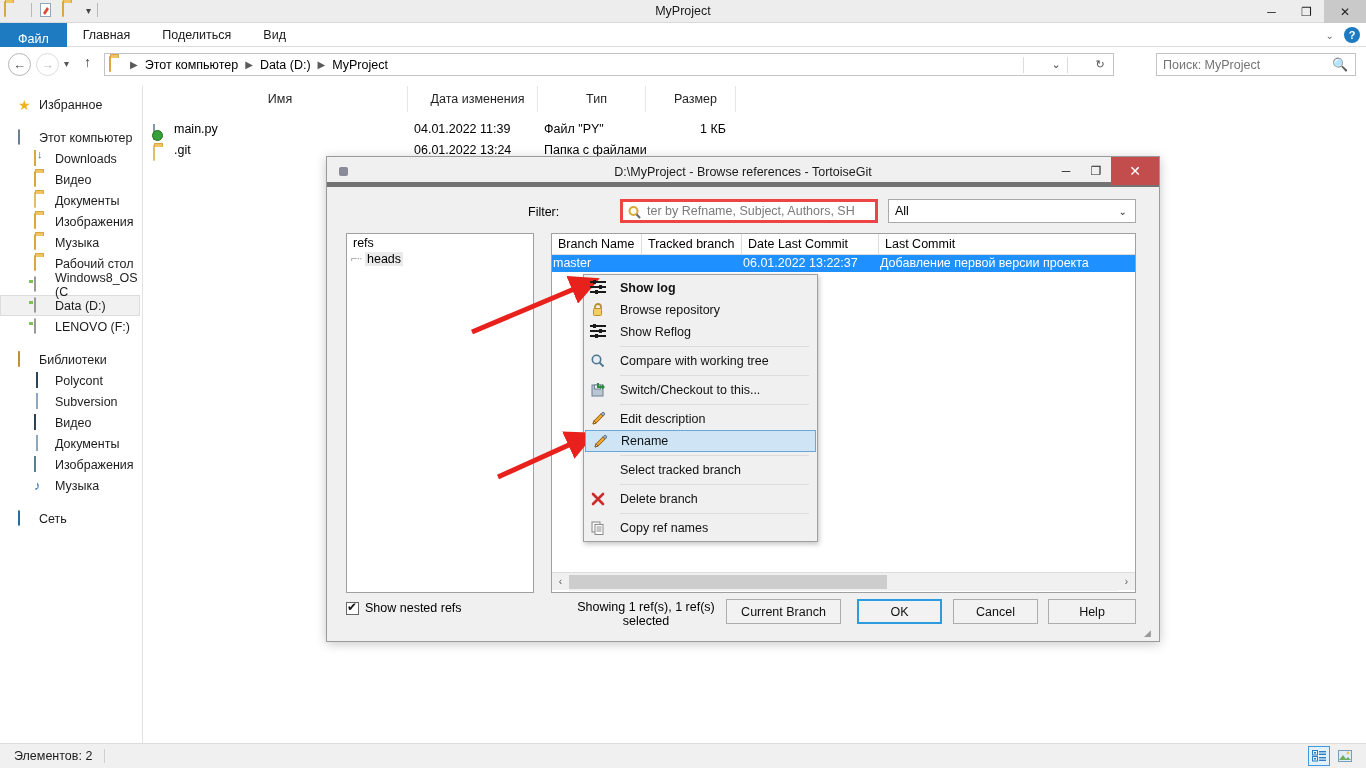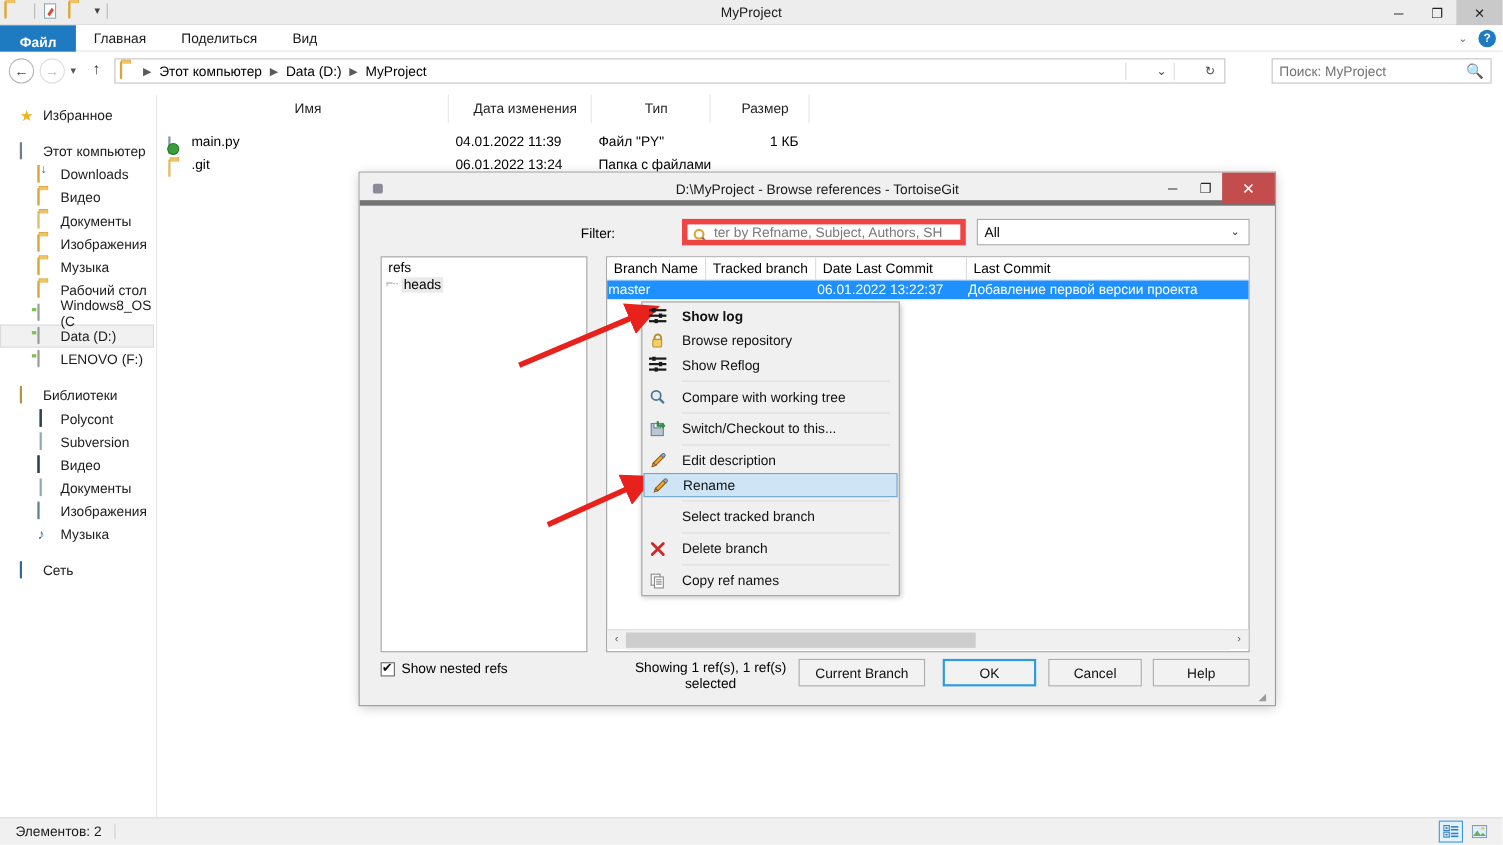--- a/index.html
+++ b/index.html
@@ -33,21 +33,21 @@
           font-size: 12px; color: #222; }
   .wbtn.close { width: 42px; background: #c9c9c9; }
 
   
   .ribbon {
     position: absolute; left: 0; top: 23px; width: 1366px; height: 24px;
     background: #fff; border-bottom: 1px solid #dedede;
   }
   .rtabs { display: flex; height: 24px; align-items: stretch; }
   .rtab { padding: 0 16px; display: flex; align-items: center; font-size: 12.5px; color: #1a1a1a; }
-  .rtab.file { background: #1f7bc1; color: #fff; padding: 16px 18px; font-weight: bold; }
+  .rtab.file { background: #1f7bc1; color: #fff; padding: 16px 18px; }
   .ribbon-right { position: absolute; right: 6px; top: 0; height: 24px; display: flex; align-items: center; gap: 10px; }
   .chev-down { font-size: 10px; color: #6d6d6d; }
   .helpdot {
     width: 16px; height: 16px; border-radius: 50%; background: #1f7bc1; color: #fff;
     font-size: 11px; line-height: 16px; text-align: center; font-weight: bold;
   }
 
   
   .addrbar { position: absolute; left: 0; top: 47px; width: 1366px; height: 35px; background: #fff; }
   .navbtn { position: absolute; top: 6px; width: 23px; height: 23px; border-radius: 50%;
@@ -124,21 +124,21 @@
     position: absolute; left: 0; right: 0; top: 0; height: 30px; line-height: 30px;
     text-align: center; font-size: 12.5px; color: #1a1a1a;
   }
   .dlg-wbtns { position: absolute; right: 0; top: 0; display: flex; height: 28px; }
   .dlg-wbtn { width: 30px; height: 28px; display: flex; align-items: center; justify-content: center; font-size: 12px; color: #222; }
   .dlg-wbtn.close { width: 48px; background: #c34d4d; color: #fff; font-size: 14px; }
 
   .filter-label { position: absolute; left: 528px; top: 205px; font-size: 12.5px; }
   .filter-input {
     position: absolute; left: 620px; top: 199px; width: 258px; height: 24px;
-    border: 5px solid #ef4444; background: #fff; display: flex; align-items: center;
+    border: 3px solid #ef4444; background: #fff; display: flex; align-items: center;
     font-size: 12.5px; color: #7a7a7a; padding-left: 24px; overflow: hidden; white-space: nowrap;
   }
   .filter-input .mag { position: absolute; left: 4px; top: 3px; }
   .filter-combo {
     position: absolute; left: 888px; top: 199px; width: 248px; height: 24px;
     border: 1px solid #a9a9a9; background: #fff; font-size: 12.5px;
     display: flex; align-items: center; padding-left: 6px;
   }
   .filter-combo .arrow { margin-left: auto; margin-right: 8px; font-size: 10px; color: #333; }
 

